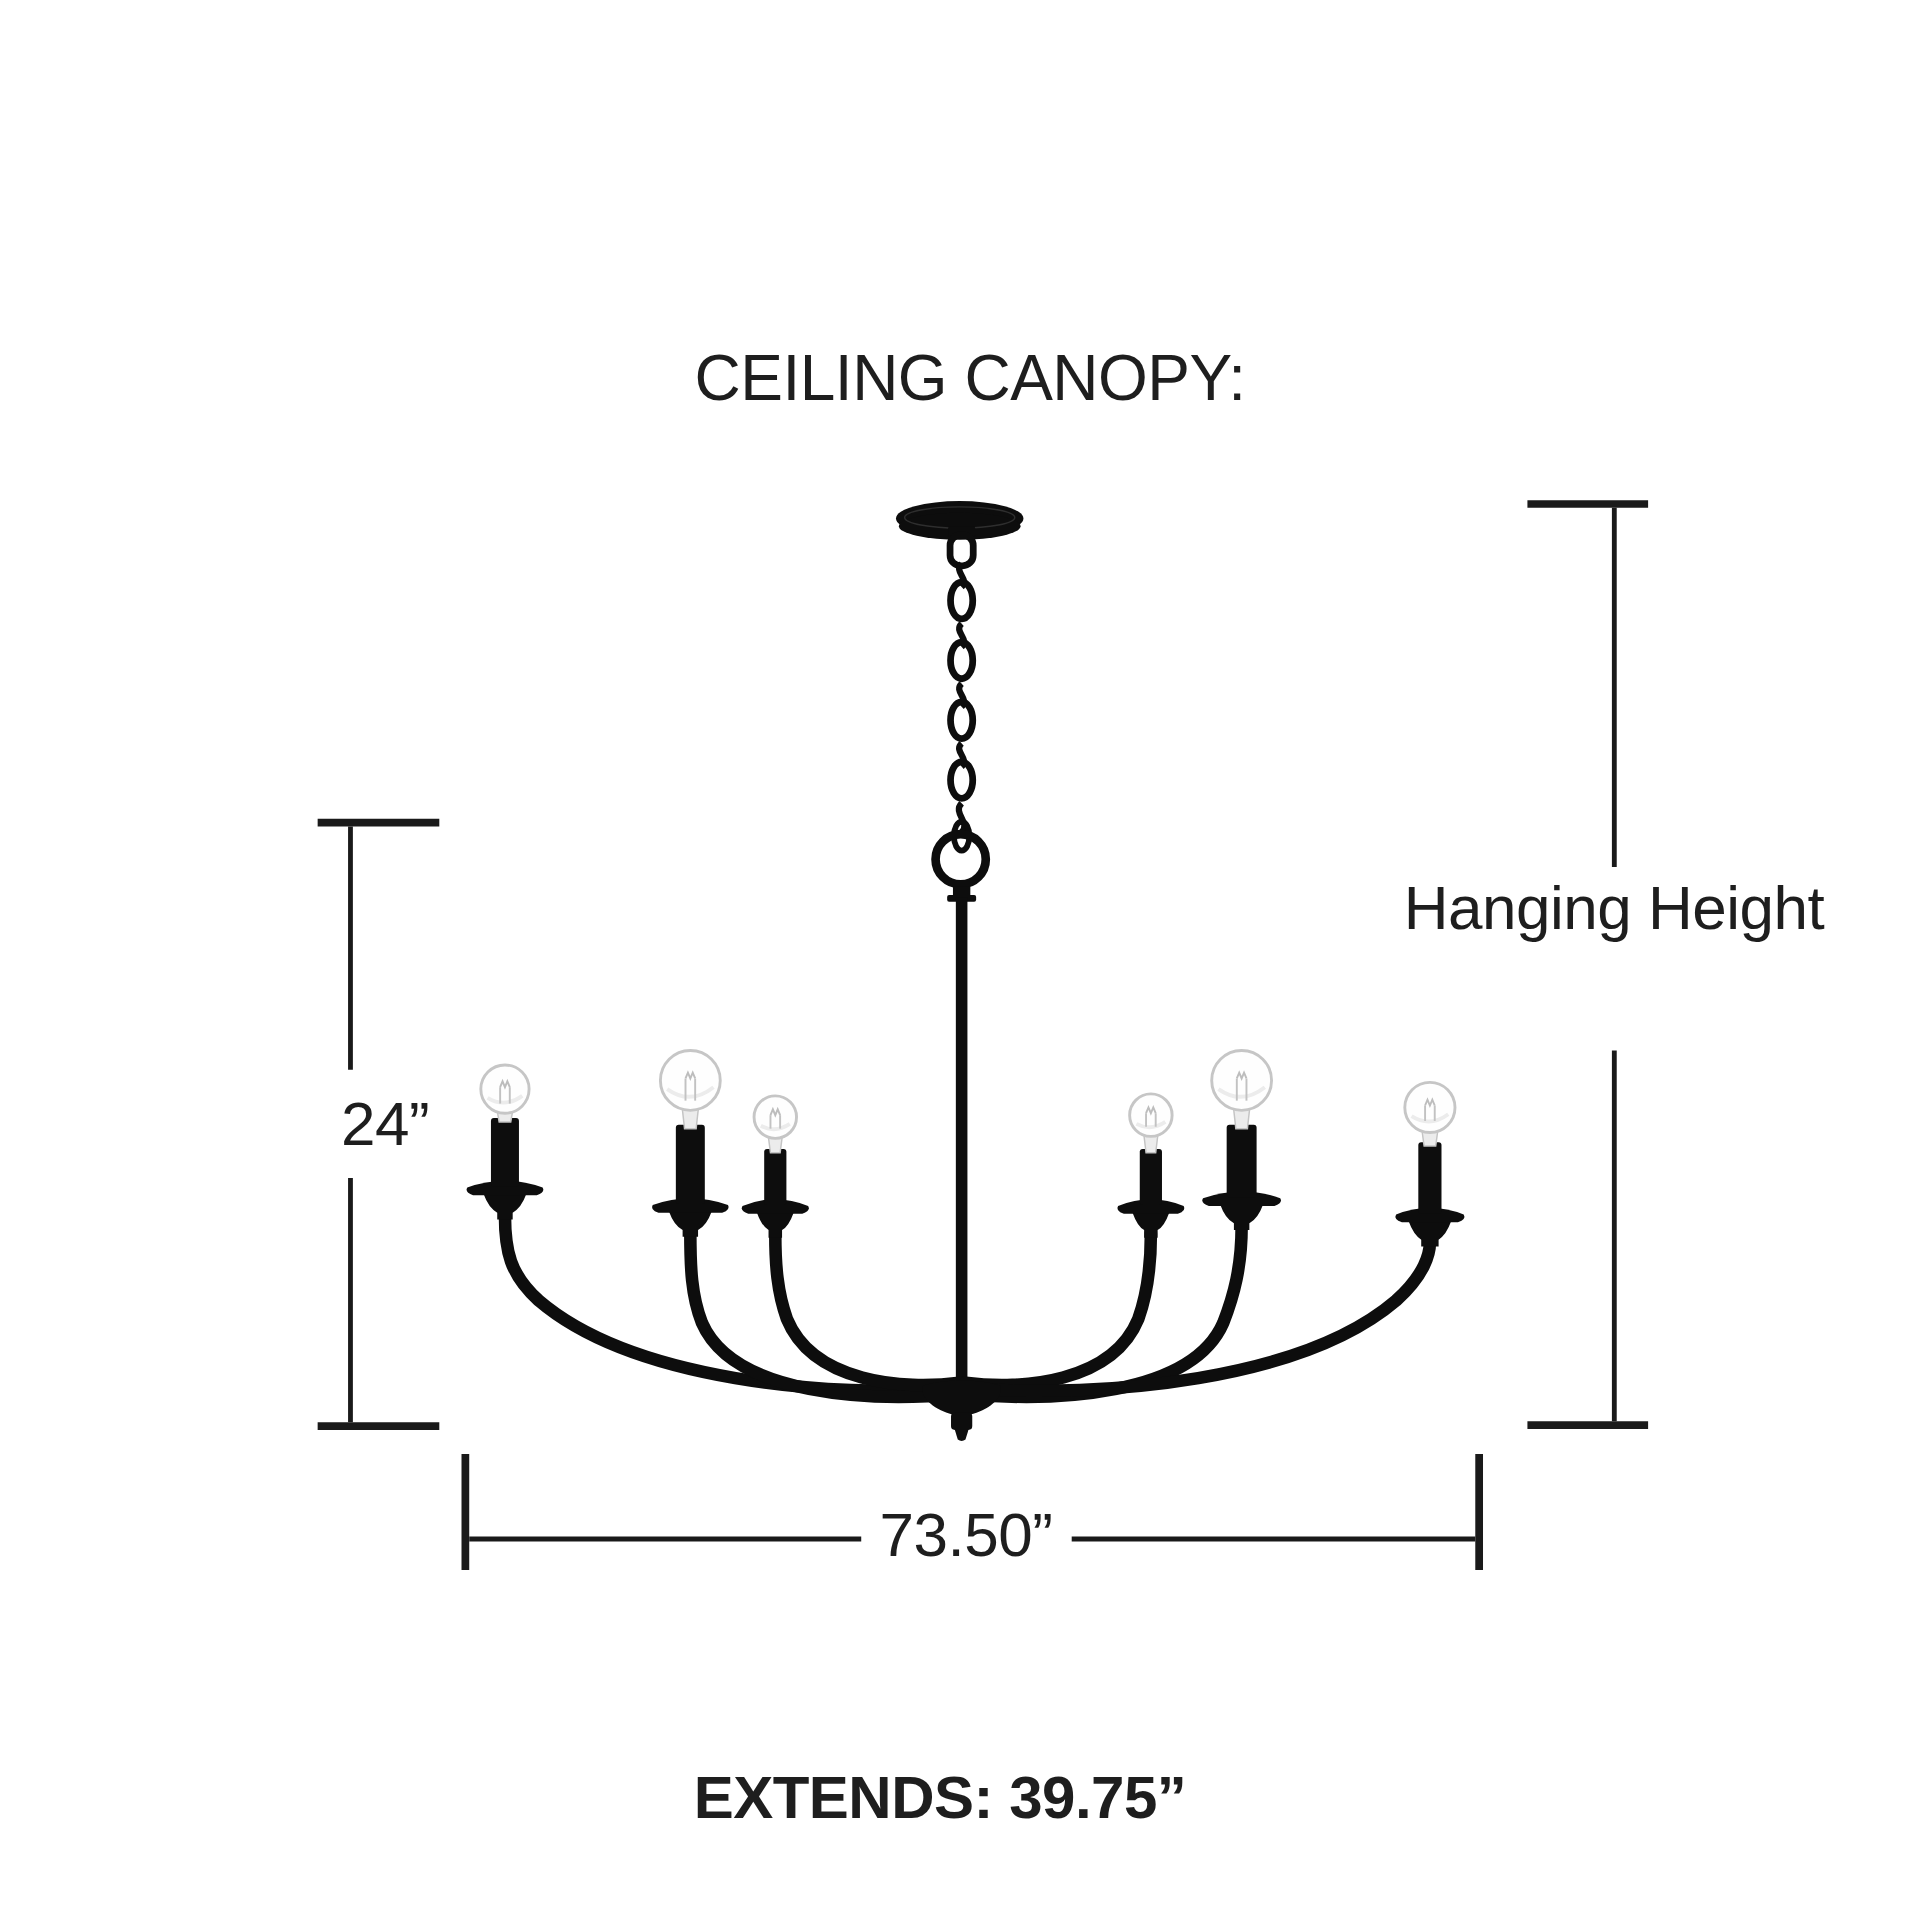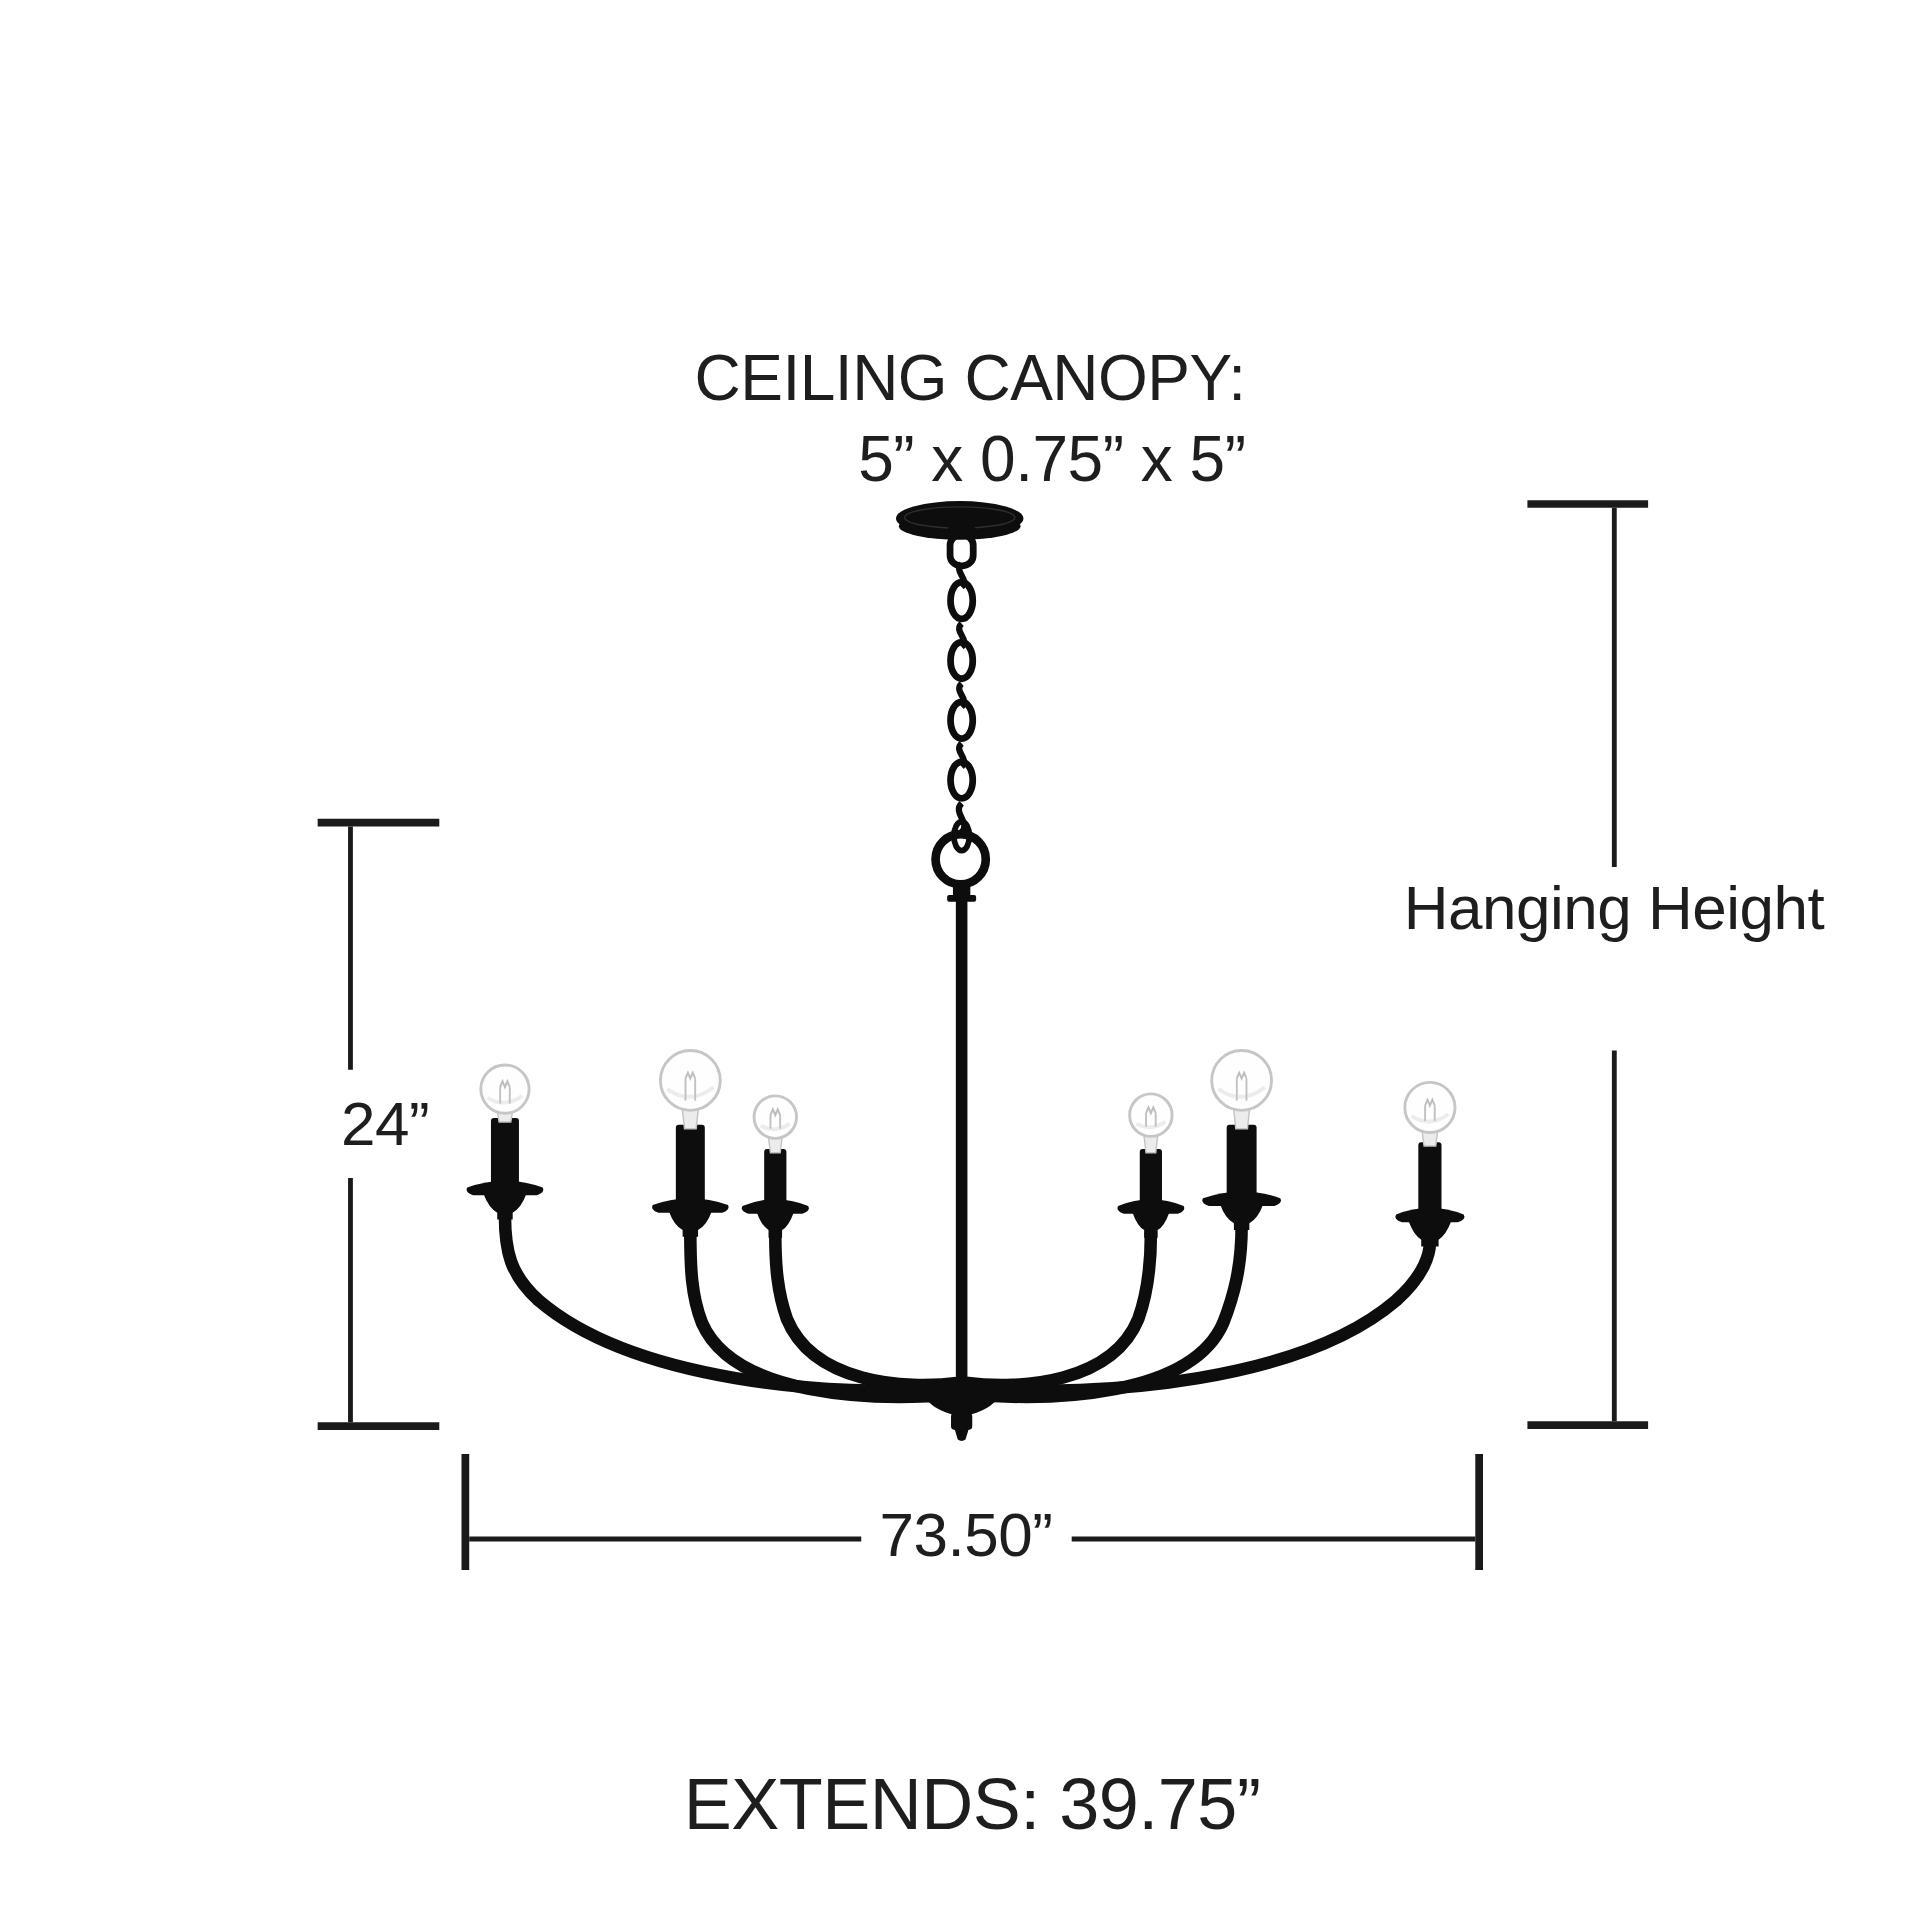--- a/index.html
+++ b/index.html
@@ -7,21 +7,21 @@
     position:relative;width:1931px;height:1931px;background:#ffffff;overflow:hidden;
     font-family:"Liberation Sans","DejaVu Sans",sans-serif;color:#1e1e1e;
   }
   .art{position:absolute;left:0;top:0;width:1931px;height:1931px;}
   .lbl{position:absolute;transform:translateX(-50%);text-align:right;white-space:nowrap;
        color:#1e1e1e;letter-spacing:-0.5px;}
   .lbl-canopy{left:970px;top:338px;font-size:64px;line-height:81px;}
   .lbl-hang{left:1614px;top:872px;font-size:62px;line-height:72px;}
   .lbl-24{left:353px;top:1088px;font-size:62px;margin-left:32px;}
   .lbl-3975{left:966px;top:1499px;font-size:62px;}
-  .lbl-extends{left:972px;top:1763px;font-size:72px;}
+  .lbl-extends{left:940px;top:1763px;font-size:60px;font-weight:bold;}
 </style>
 </head>
 <body>
 
 <div class="canvas">
 
   <svg class="art" viewBox="0 0 2000 2000">
 
     <g stroke="#1a1a1a">
       <line x1="329" y1="852" x2="455" y2="852" stroke-width="8"></line>
@@ -183,21 +183,20 @@
       <g fill="#0d0d0d">
         <path d="M 956 1435 C 978 1428, 1014 1428, 1036 1435 C 1040 1449, 1022 1461, 1005 1465 L 987 1465 C 970 1461, 952 1449, 956 1435 Z"></path>
         <rect x="985" y="1463" width="22" height="18" rx="4"></rect>
         <path d="M 989 1481 L 1003 1481 L 1000 1491 Q 996 1494 992 1491 Z"></path>
       </g>
     </g>
   </svg>
 
   <div class="lbl lbl-canopy">
     <div>CEILING CANOPY:</div>
-    <div>5” x 0.75” x 5”</div>
   </div>
 
   <div class="lbl lbl-hang">
     <div>Hanging Height</div>
   </div>
 
   <div class="lbl lbl-24">24”</div>
 
   <div class="lbl lbl-3975">73.50”</div>
 

